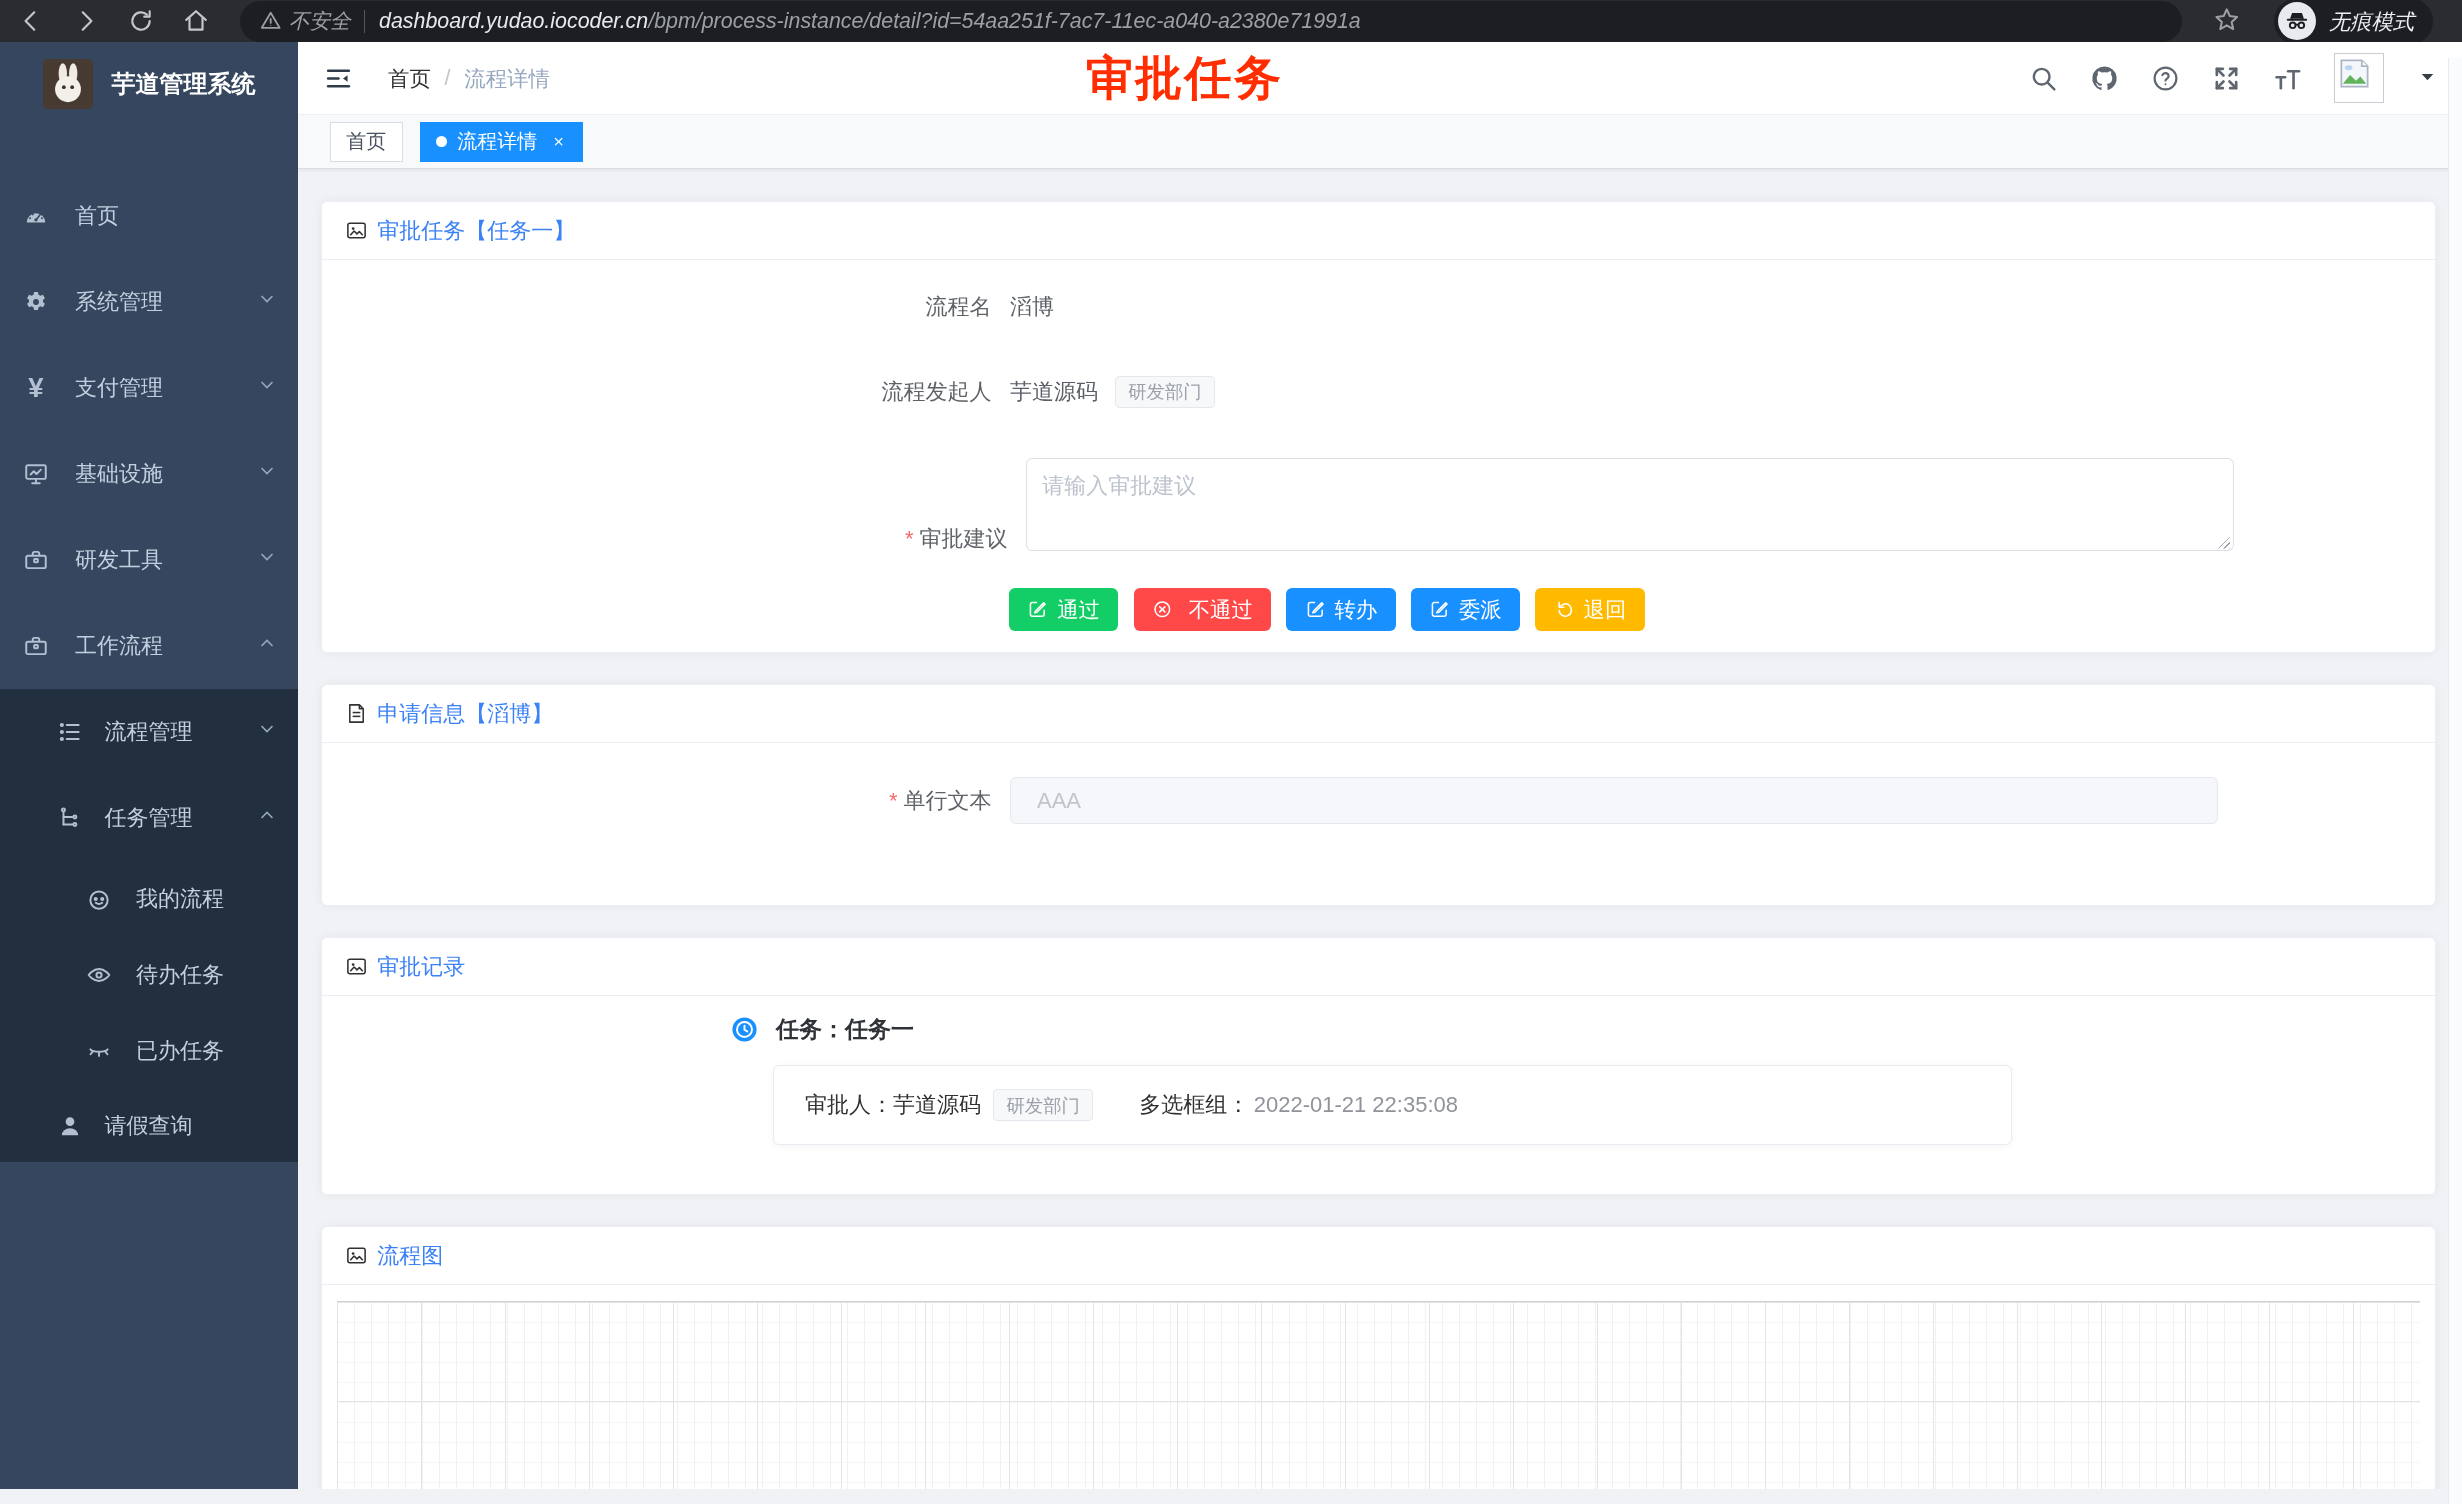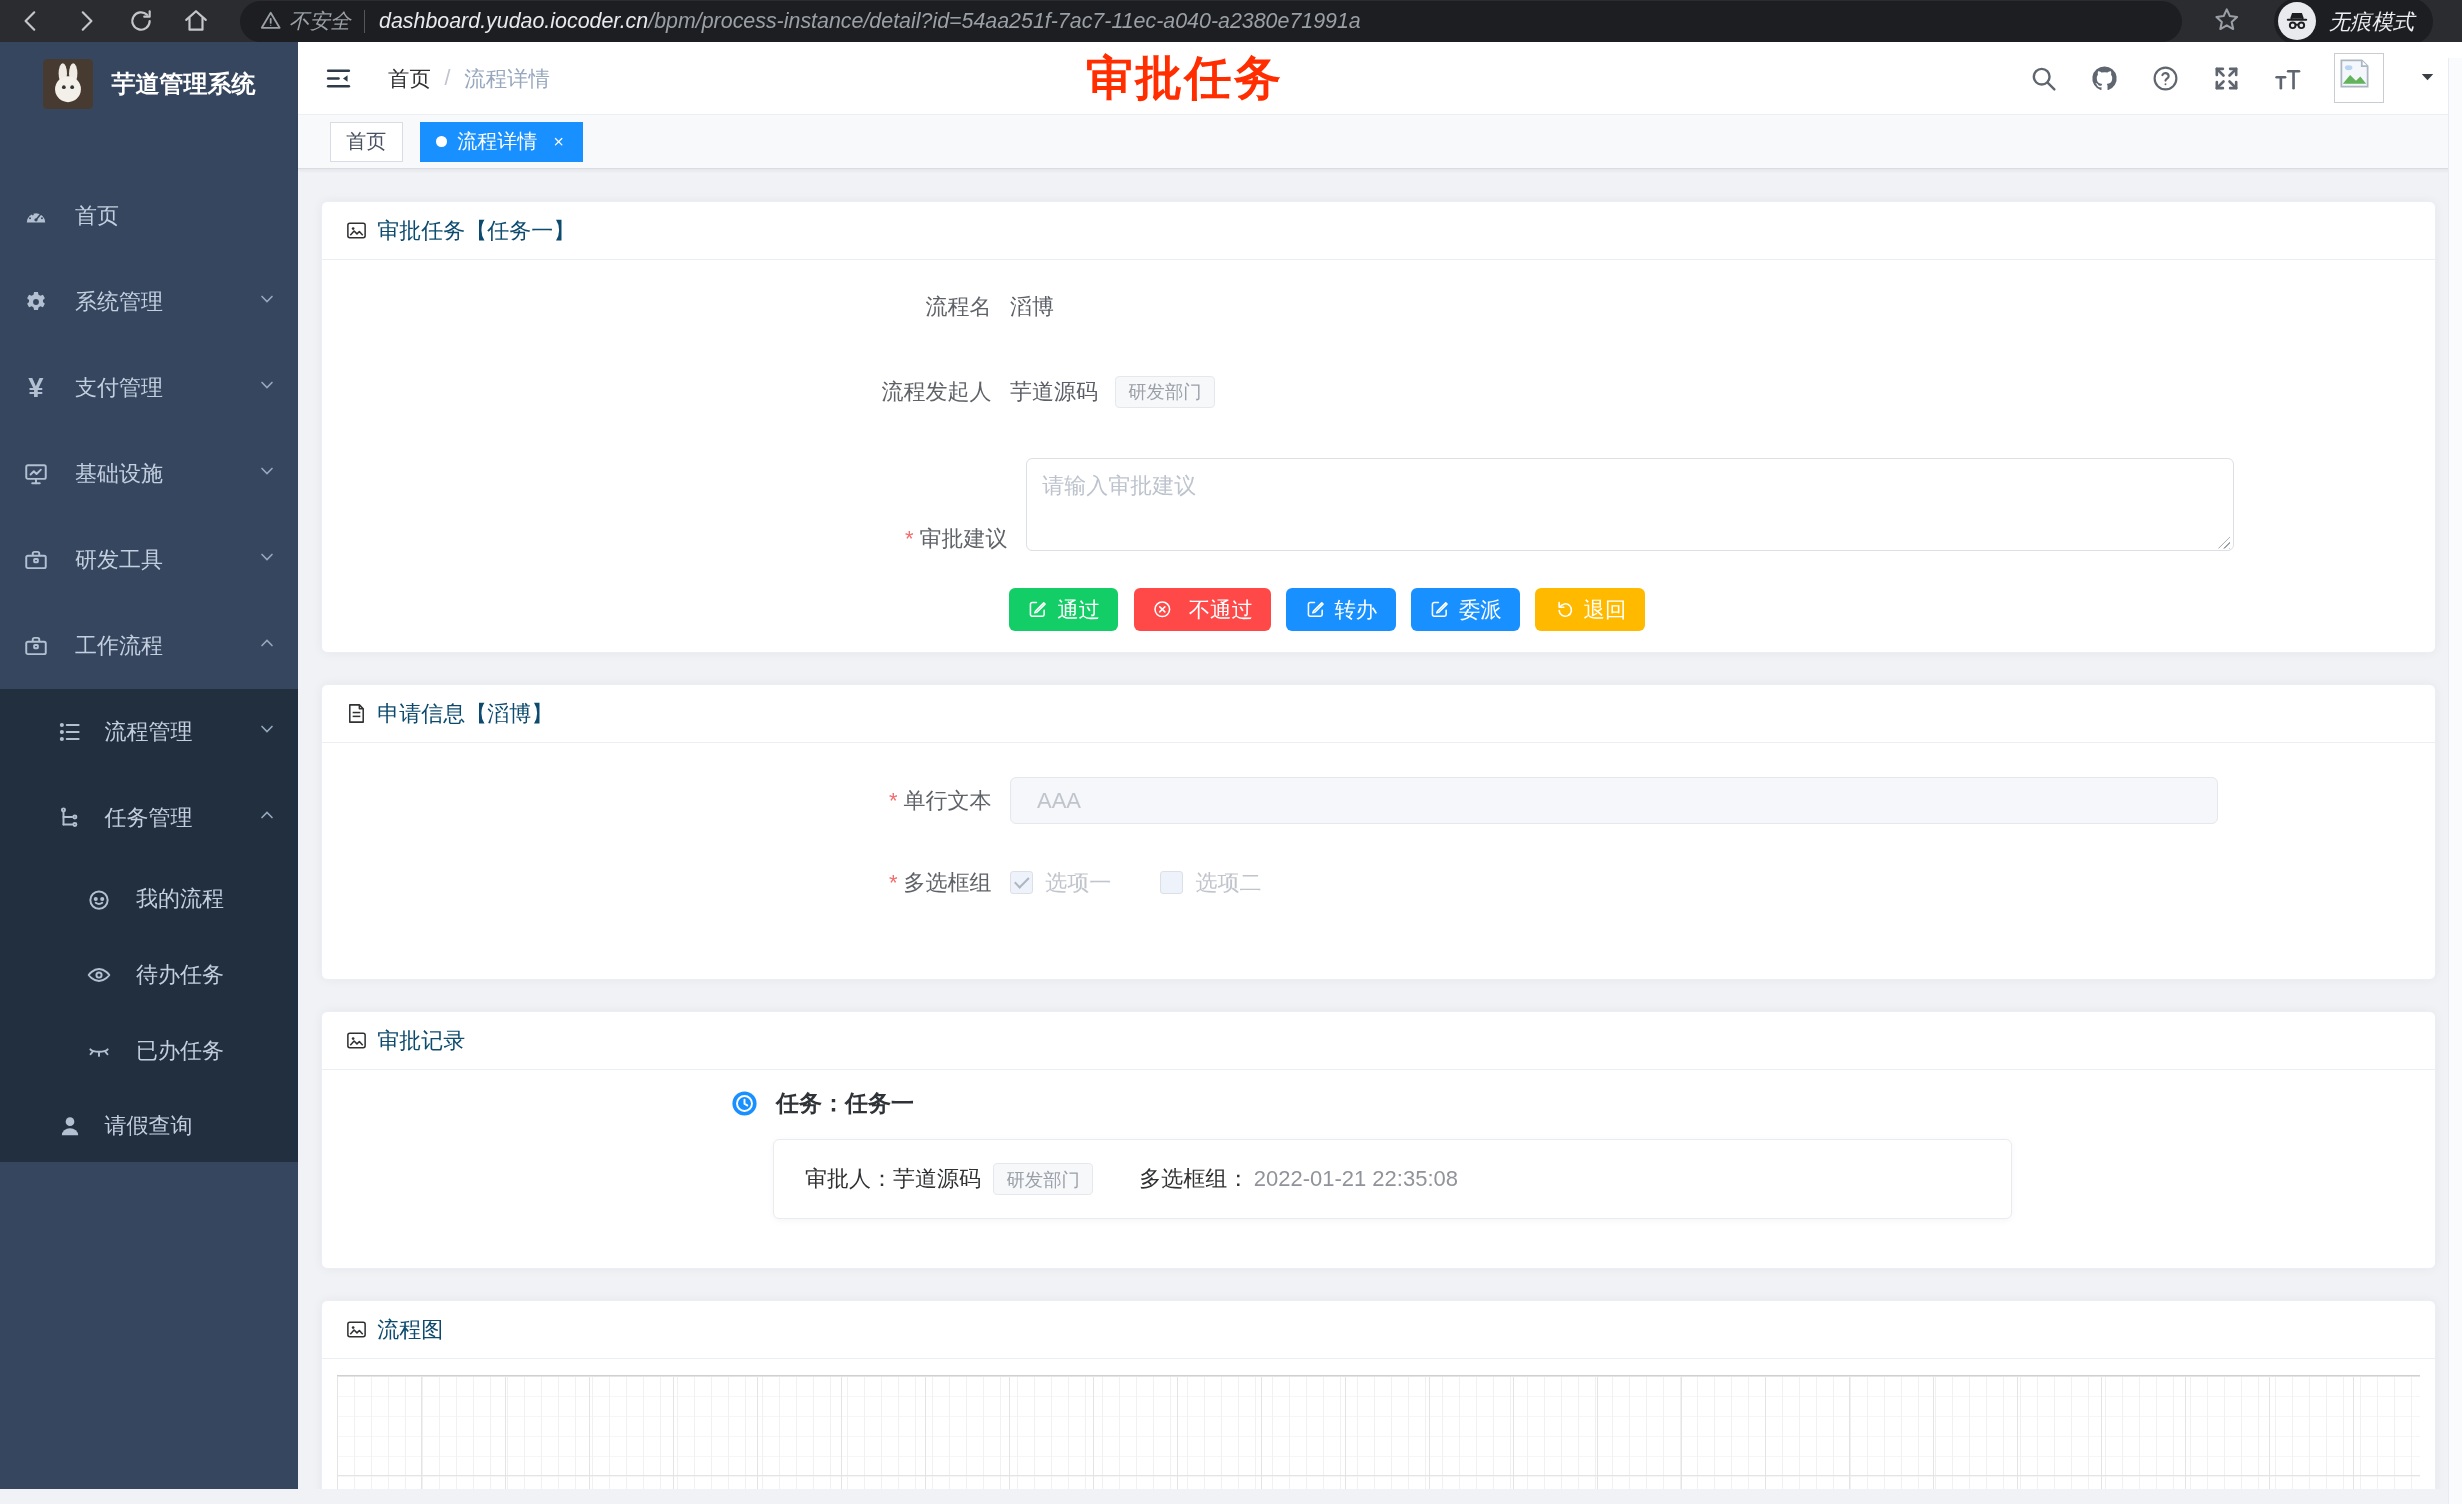--- a/index.html
+++ b/index.html
@@ -67,21 +67,21 @@
   .tags-bar { height:54px; background:#f8f9fb; border-bottom:0.8px solid #d8dce5; box-shadow:0 1.5px 3.1px rgba(0,0,0,.05); display:flex; align-items:center; padding-left:32px; gap:17px; position:relative; z-index:2; }
   .tag-tab { height:40px; display:inline-flex; align-items:center; padding:0 15.3px; background:#fff; border:0.8px solid #d8dce5; color:#495060; font-size:20px; cursor:pointer; }
   .tag-tab.active { background:#1890ff; border-color:#1890ff; color:#fff; gap:10.7px; }
   .tab-dot { width:10.7px; height:10.7px; border-radius:50%; background:#fff; }
   .tab-close { display:flex; margin-left:3.1px; }
   .tab-close svg { width:15.3px; height:15.3px; }
 
   
   .content { flex:1; padding:32px 26px 0 23px; overflow:hidden; background:#f0f2f5; }
   .card { background:#fff; border:0.8px solid #ebeef5; border-radius:6.1px; box-shadow:0 0 10.7px rgba(0,0,0,.05); margin-bottom:31px; }
-  .card-header { height:58px; display:flex; align-items:center; gap:9.2px; padding:0 23px; border-bottom:0.8px solid #ebeef5; font-size:22px; color:#0c4a6e; }
+  .card-header { height:58px; display:flex; align-items:center; gap:9.2px; padding:0 23px; border-bottom:0.8px solid #ebeef5; font-size:22px; color:#3b82f6; }
   .card-ic { color:#303133; display:flex; }
   .card-ic svg { width:23px; height:23px; }
 
   .form-row { display:flex; align-items:center; }
   .form-label { flex:0 0 688px; text-align:right; padding-right:18.4px; font-size:22px; color:#5f6368; white-space:nowrap; }
   .form-value { font-size:22px; color:#5a5e66; display:flex; align-items:center; }
   .req { color:#f56c6c; margin-right:6.1px; }
   .el-tag { display:inline-flex; align-items:center; height:32px; padding:0 12.2px; background:#f7f8fa; border:0.8px solid #e4e7ed; border-radius:4.6px; color:#9a9fa8; font-size:18.4px; margin-left:17px; white-space:nowrap; }
 
   .row-name { margin-top:23px; height:47px; }
@@ -546,33 +546,20 @@
               </svg>
           </span>
           <span>申请信息【滔博】</span>
         </div>
 
         <div class="form-row row-text">
           <div class="form-label"><span class="req">*</span><span>单行文本</span></div>
           <input class="apply-input" readonly="" value="AAA" style="">
         </div>
 
-        <div class="form-row row-checks">
-          <div class="form-label"><span class="req">*</span><span>多选框组</span></div>
-          <div class="form-value">
-            <span class="cb-item">
-              <span class="cb-box checked"></span>
-              <span class="cb-label">选项一</span>
-            </span>
-            <span class="cb-item">
-              <span class="cb-box"></span>
-              <span class="cb-label">选项二</span>
-            </span>
-          </div>
-        </div>
       </div>
 
       <div class="card">
         <div class="card-header">
           <span class="card-ic">
             <svg viewBox="0 0 24 24" fill="none" stroke="currentColor" stroke-width="1.6" stroke-linejoin="round">
                 <rect x="3" y="4.5" width="18" height="15" rx="2"></rect>
                 <circle cx="8.5" cy="10" r="1.4" fill="currentColor" stroke="none"></circle>
                 <path d="M5.5 17l4-4.5 3 3 2.5-2.5 3.5 4"></path>
               </svg>

